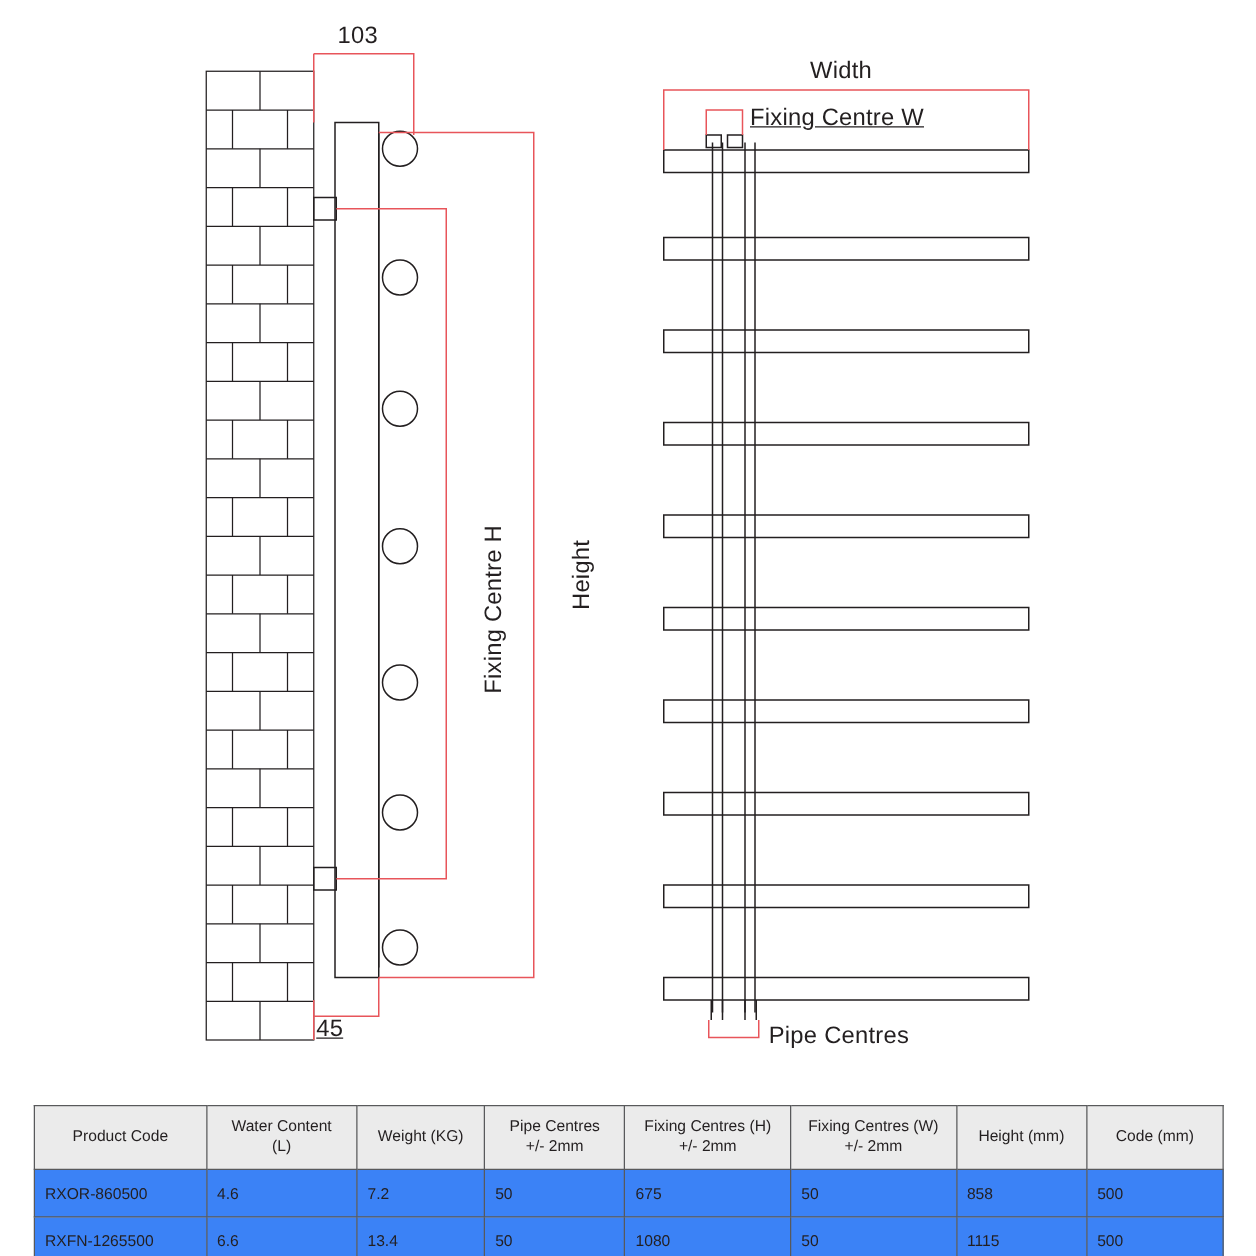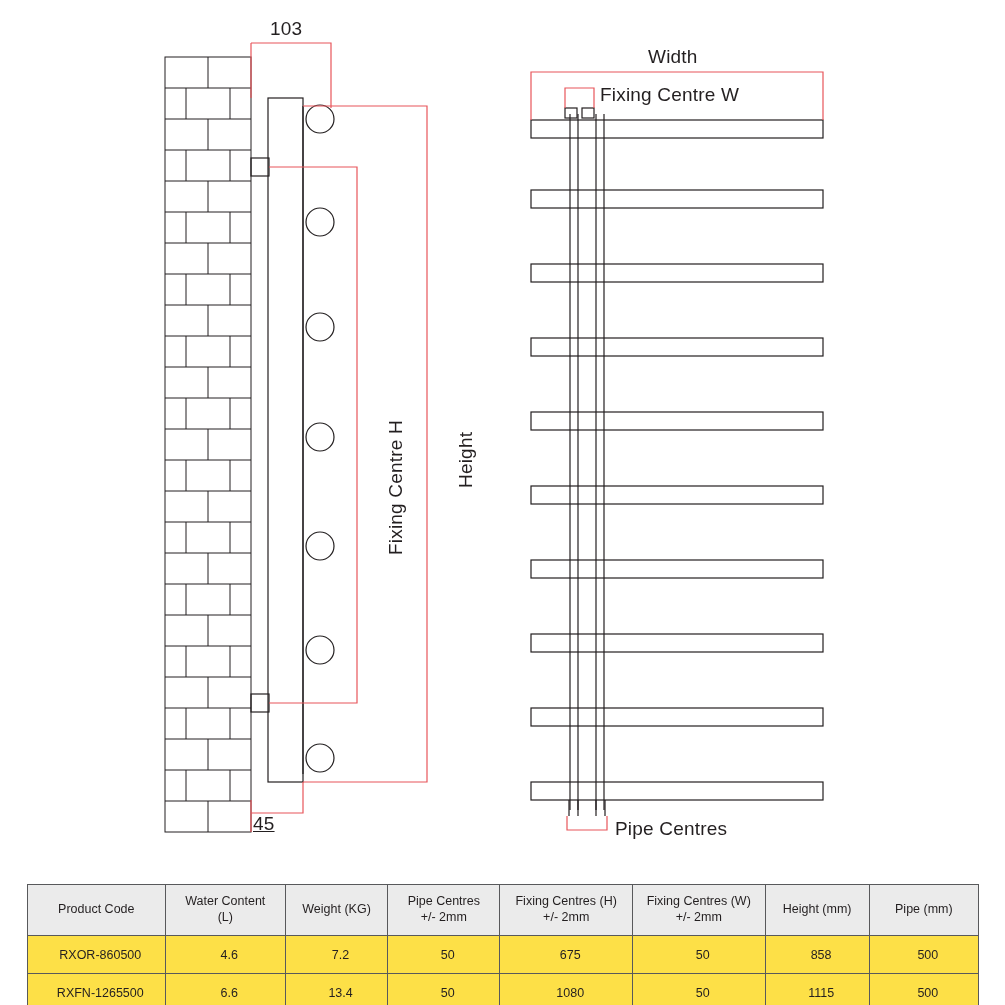--- a/index.html
+++ b/index.html
@@ -56,24 +56,24 @@
   .spec-table thead th {
     background: #ebebeb;
     height: 50px;
     text-align: center;
     vertical-align: middle;
     line-height: 1.25;
     font-size: 12.5px;
   }
   .spec-table tbody td {
     height: 37px;
-    text-align: center;
+    text-align: left;
     padding-left: 8px;
     vertical-align: middle;
-    background: #fde047;
+    background: #3b82f6;
     font-size: 12.5px;
   }
   .col0 { width: 135px; }
   .col1 { width: 118px; margin-left: 36px; }
   .col2 { width: 100px; }
   .col3 { width: 110px; }
   .col4 { width: 130px; }
   .col5 { width: 130px; }
   .col6 { width: 102px; }
   .col7 { width: 107px; }
@@ -224,21 +224,21 @@
   <div class="dim-label" style="left:270px; top:8px;">103</div>
 
   <div class="dim-label" style="left:253px; top:803px;text-decoration:underline;">45</div>
 
   <div class="dim-label vert" style="left:385px; top:545px;">Fixing Centre H</div>
 
   <div class="dim-label vert" style="left:455px; top:478px;">Height</div>
 
   <div class="dim-label" style="left:648px; top:36px;">Width</div>
 
-  <div class="dim-label" style="left:600px; top:74px;">Fixing Centre W</div>
+  <div class="dim-label" style="left:600px; top:74px;text-decoration:underline;">Fixing Centre W</div>
 
   <div class="dim-label" style="left:615px; top:808px;">Pipe Centres</div>
 
   <table class="spec-table">
     <thead>
       <tr>
         <th class="col0">
           <div>Product Code</div>
         </th>
         <th class="col1">
@@ -257,21 +257,21 @@
           <div>+/- 2mm</div>
         </th>
         <th class="col5">
           <div>Fixing Centres (W)</div>
           <div>+/- 2mm</div>
         </th>
         <th class="col6">
           <div>Height (mm)</div>
         </th>
         <th class="col7">
-          <div>Pipe (mm)</div>
+          <div>Code (mm)</div>
         </th>
       </tr>
     </thead>
     <tbody>
       <tr>
         <td>RXOR-860500</td>
         <td>4.6</td>
         <td>7.2</td>
         <td>50</td>
         <td>675</td>

